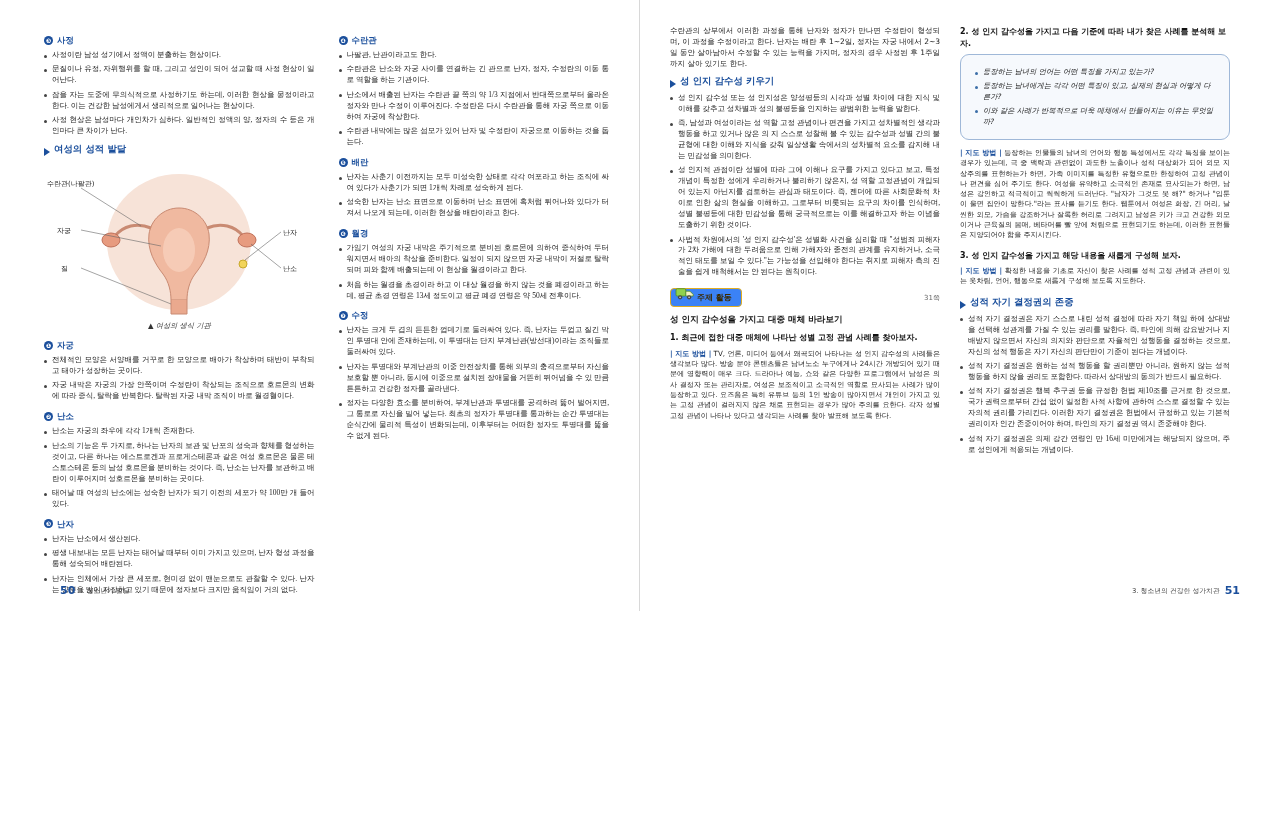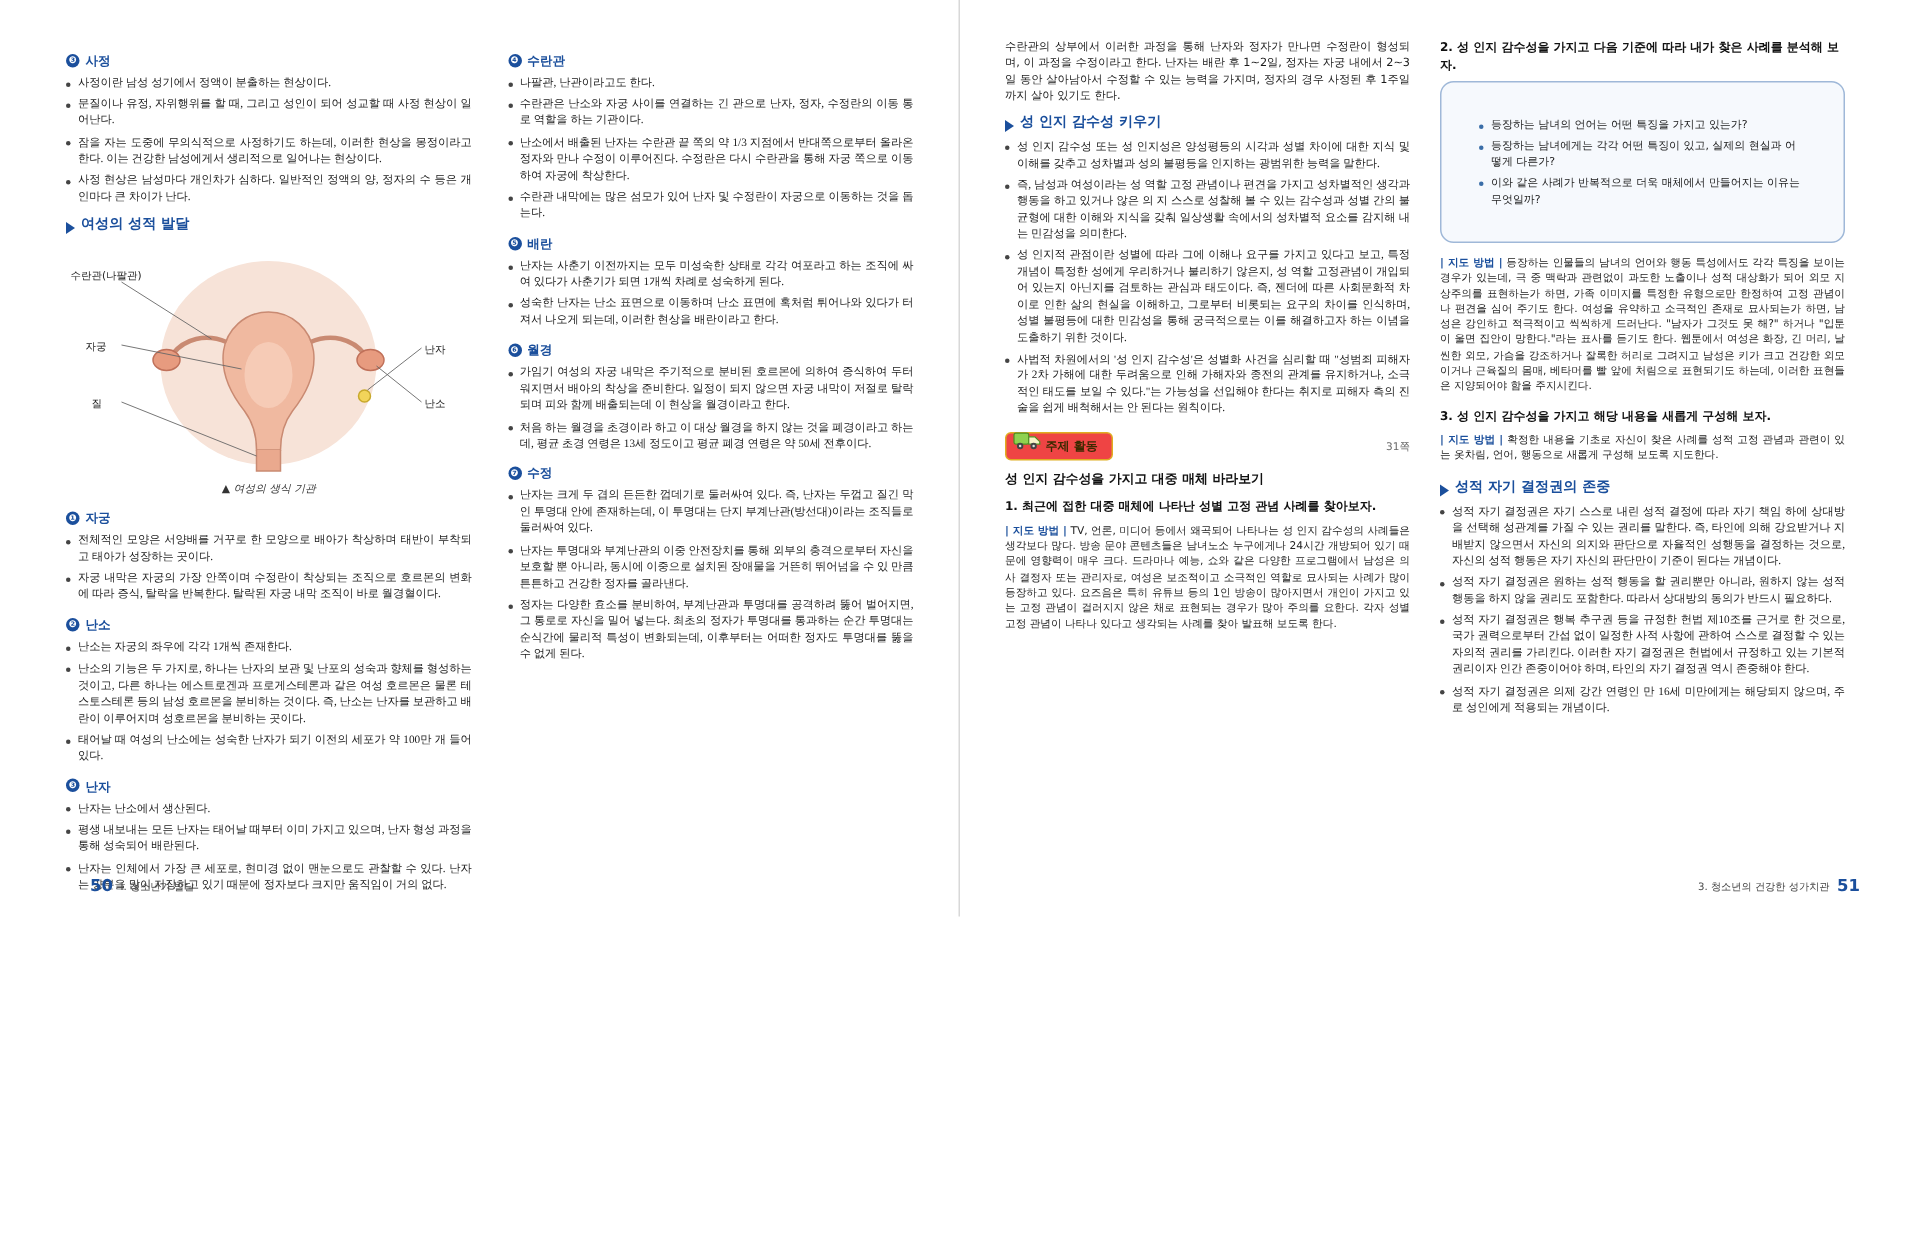--- a/index.html
+++ b/index.html
@@ -50,33 +50,33 @@
     width:3px;height:3px;border-radius:50%;background:#444;
   }
   p.body{margin:0 0 5px 0;line-height:1.46;text-align:justify;font-size:7.5px;}
 
   
   .qnum{font-size:8px;font-weight:bold;color:#111;margin:0 0 5px 0;line-height:1.45;}
   .qbox{
     border:1px solid #9fb8d8;border-radius:9px;background:#f6f9fd;
     padding:7px 9px;margin:0 0 8px 0;
   }
-  .qbox ul{list-style:none;margin:16px;padding:0;}
+  .qbox ul{list-style:none;margin:5px;padding:0;font-style:italic;}
   .qbox ul li{position:relative;padding-left:8px;margin-bottom:3.5px;line-height:1.45;font-size:7.3px;}
   .qbox ul li:last-child{margin-bottom:0;}
   .qbox ul li:before{content:"";position:absolute;left:0;top:4.5px;width:3px;height:3px;border-radius:50%;background:#3b6ea8;}
 
   .guide{font-size:7.1px;line-height:1.45;text-align:justify;margin:0 0 9px 0;color:#222;}
   .guide .tag{color:#1b4f9c;font-weight:bold;white-space:nowrap;}
 
   
   .activity{margin:10px 0 6px 0;position:relative;}
   .act-head{display:flex;align-items:center;gap:6px;}
   .act-badge{
-    background:#ef4444;border-radius:4px;padding:3px 9px 3px 26px;
+    background:#3b82f6;border-radius:4px;padding:3px 9px 3px 26px;
     font-size:8px;font-weight:bold;color:#3b2a00;position:relative;
     border:1px solid #e0ad22;
   }
   .act-badge .truck{
     position:absolute;left:4px;top:-6px;width:20px;height:18px;
   }
   .act-page{margin-left:auto;font-size:7px;color:#666;}
   .act-title{font-size:8.6px;font-weight:bold;color:#111;margin:7px 0 6px 0;}
 
   

